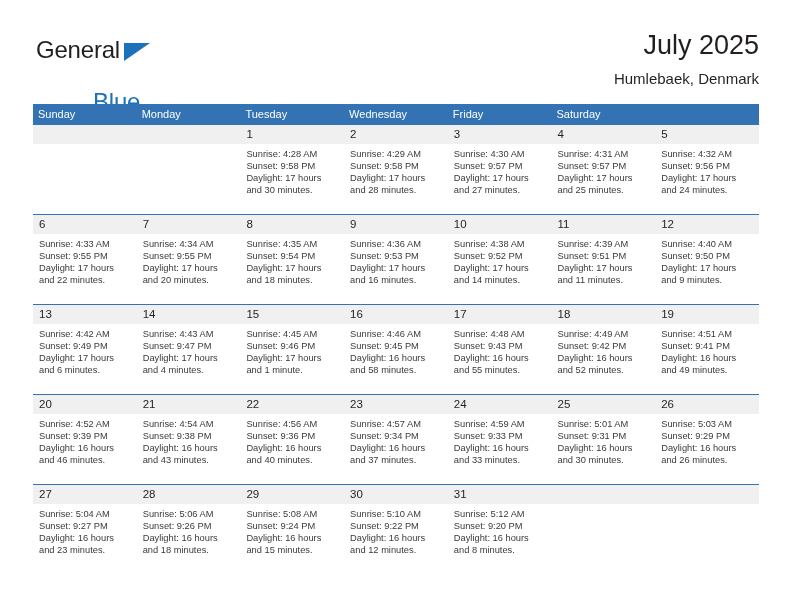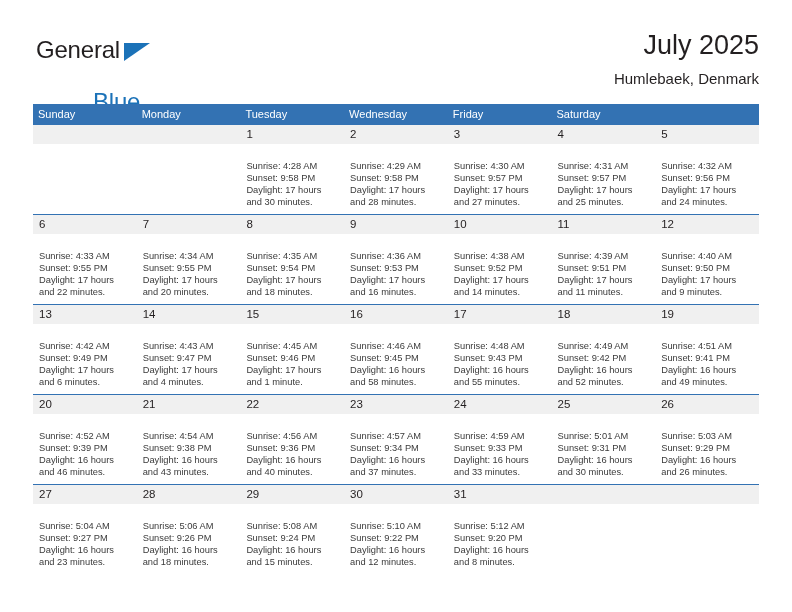--- a/index.html
+++ b/index.html
@@ -129,21 +129,21 @@
     color: #231f20;
   }
   .week-body {
     display: flex;
     background: #ffffff;
     height: 70px;
   }
   .body-cell {
     width: 103.714px;
     box-sizing: border-box;
-    padding: 16px 5px 0 6px;
+    padding: 4px 5px 0 6px;
     font-size: 9.3px;
     line-height: 12.1px;
     color: #3a3a3a;
   }
   .body-cell .ln {
     white-space: nowrap;
   }
   .empty {
     visibility: hidden;
   }

